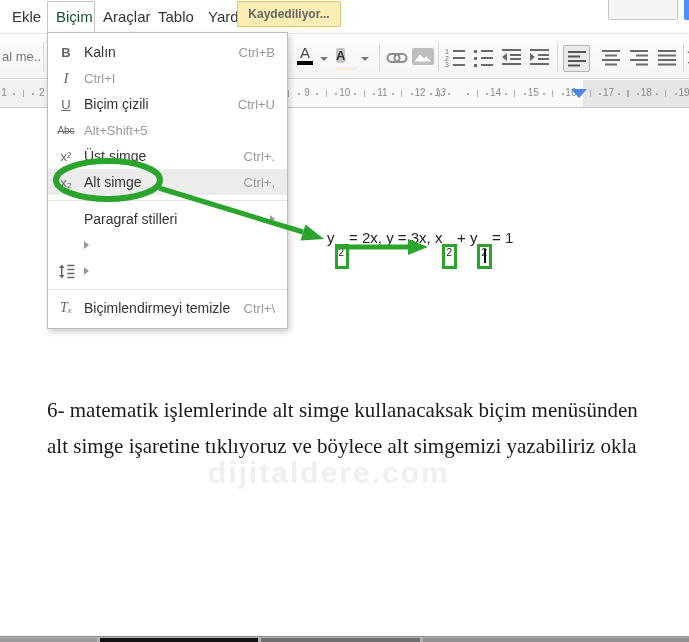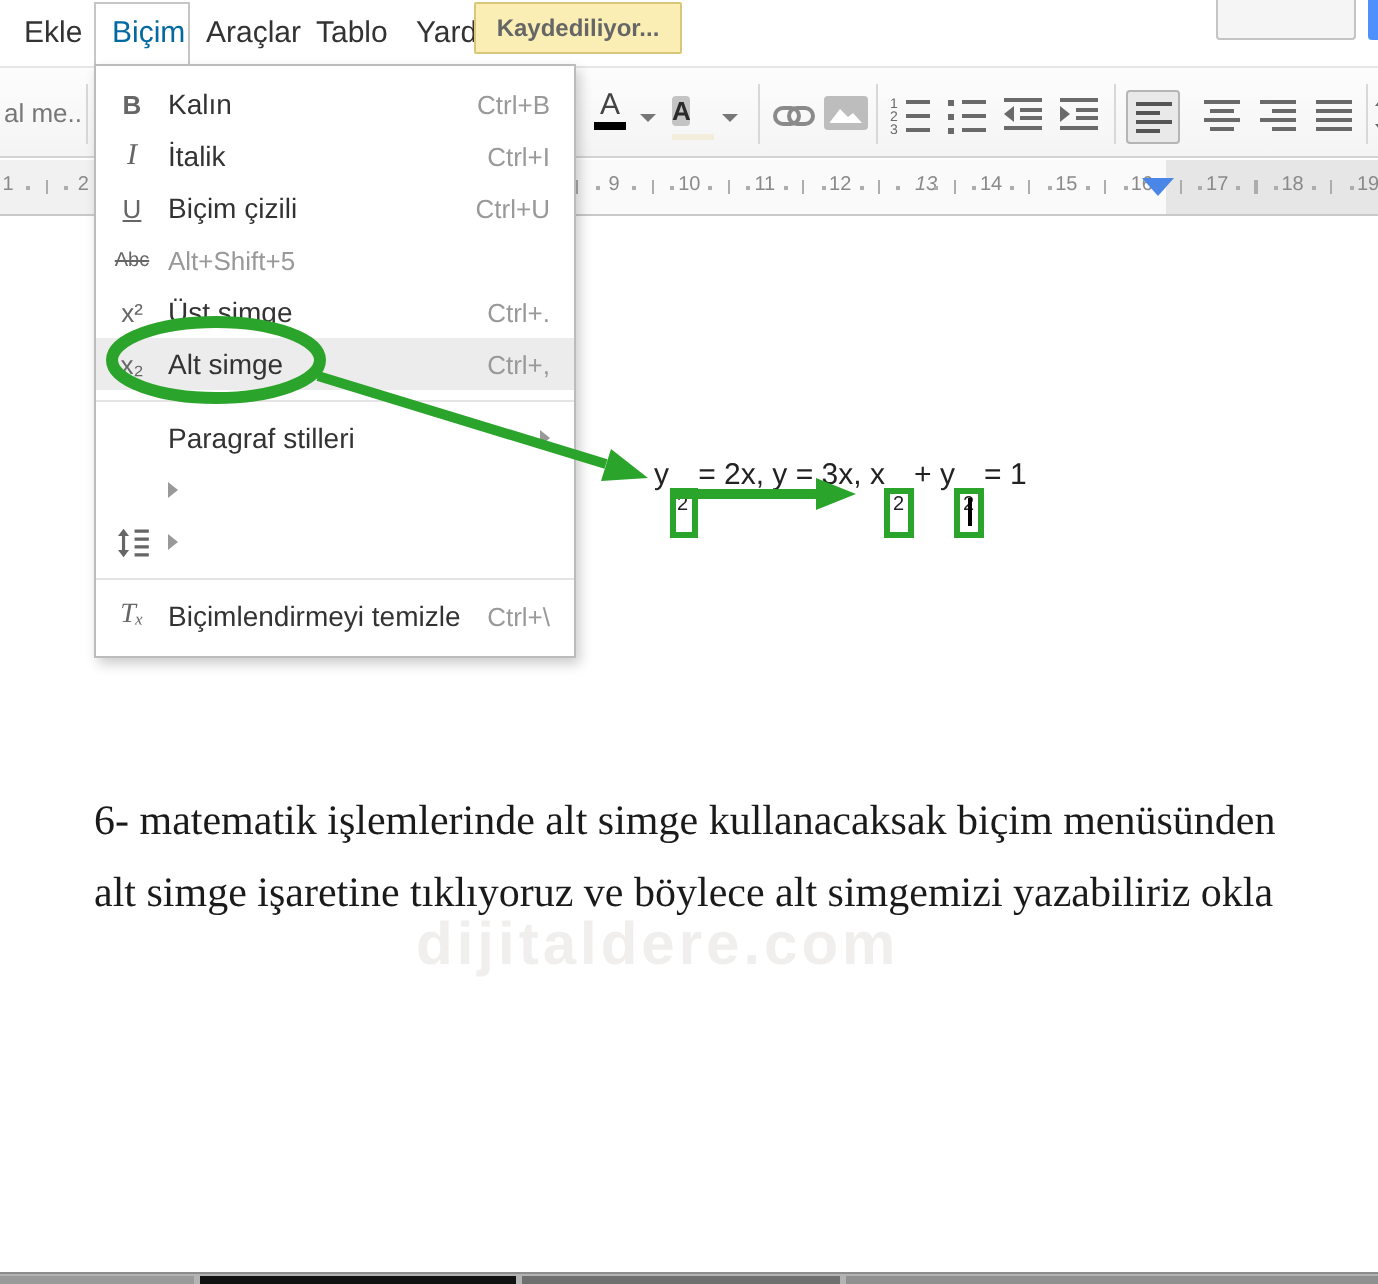--- a/index.html
+++ b/index.html
@@ -6,21 +6,21 @@
     --green:#2aa42a; --marker-blue:#4a86e8; --tooltip-bg:#fbeeb5; --tooltip-border:#dcc779; --accent-blue:#4d90fe;
   }
   *{margin:0;padding:0;box-sizing:border-box;}
   body{font-family:"Liberation Sans","DejaVu Sans",sans-serif;background:#fff;}
   #app{position:relative;width:689px;height:642px;background:#fff;overflow:hidden;}
 
   
   .menubar{position:absolute;left:0;top:0;width:689px;height:33px;background:#fff;z-index:5;}
   .mb-item{position:absolute;top:8px;font-size:15px;color:#333;cursor:pointer;}
   .mb-open-box{position:absolute;left:47px;top:1px;width:48px;height:32px;background:#fff;border:1px solid #c6c6c6;border-bottom:none;z-index:6;}
-  .mb-open-label{position:absolute;left:56px;top:8px;font-size:15px;color:#0369a1;z-index:7;}
+  .mb-open-label{position:absolute;left:56px;top:8px;font-size:15px;color:#14532d;z-index:7;}
   .save-tooltip{position:absolute;left:237px;top:1px;width:104px;height:26px;background:var(--tooltip-bg);border:1px solid var(--tooltip-border);z-index:45;
     font-size:12px;font-weight:bold;color:#666;text-align:center;line-height:24px;border-radius:1px;}
   .overlap-text{position:absolute;left:344px;top:10px;font-size:14px;color:#999;z-index:4;}
   .btn-gray{position:absolute;left:608px;top:0;width:70px;height:20px;background:#f5f5f5;border:1px solid #c4c4c4;border-top:none;border-radius:0 0 2px 2px;z-index:5;}
   .btn-blue{position:absolute;left:684px;top:0;width:40px;height:20px;background:var(--accent-blue);border-radius:0 0 2px 2px;z-index:5;}
 
   
   .toolbar{position:absolute;left:0;top:33px;width:689px;height:46px;background:linear-gradient(#fdfdfd,#f4f4f4);border-top:1px solid #e6e6e6;border-bottom:1px solid #d4d4d4;z-index:5;}
   .tb-style-text{position:absolute;left:2px;top:15px;width:39px;font-size:13px;color:#777;white-space:nowrap;overflow:hidden;}
   .tb-sep{position:absolute;top:8px;width:1px;height:30px;background:#d8d8d8;}
@@ -218,21 +218,21 @@
         <span class="ruler-num" style="left: 375.4px;">11</span>
         <span class="tick-pipe" style="left: 363.5px;"></span>
         <span class="tick-dot" style="left: 373px;"></span>
         <span class="tick-dot" style="left: 391.8px;"></span>
         <span class="tick-pipe" style="left: 401.3px;"></span>
         <span class="ruler-num" style="left: 413.1px;">12</span>
         <span class="tick-pipe" style="left: 401.2px;"></span>
         <span class="tick-dot" style="left: 410.7px;"></span>
         <span class="tick-dot" style="left: 429.5px;"></span>
         <span class="tick-pipe" style="left: 439px;"></span>
-        <span class="ruler-num" style="left: 456px; font-style: italic;">13</span>
+        <span class="ruler-num" style="left: 433px; font-style: italic;">13</span>
         <span class="tick-pipe" style="left: 438.9px;"></span>
         <span class="tick-dot" style="left: 448.4px;"></span>
         <span class="tick-dot" style="left: 467.2px;"></span>
         <span class="tick-pipe" style="left: 476.7px;"></span>
         <span class="ruler-num" style="left: 488.5px;">14</span>
         <span class="tick-pipe" style="left: 476.6px;"></span>
         <span class="tick-dot" style="left: 486.1px;"></span>
         <span class="tick-dot" style="left: 504.9px;"></span>
         <span class="tick-pipe" style="left: 514.4px;"></span>
         <span class="ruler-num" style="left: 526.2px;">15</span>
@@ -263,21 +263,20 @@
   </div>
 
   <div class="menu-panel">
     <div class="menu-row">
       <span class="mi-icon mi-b">B</span>
       <span class="mi-label">Kalın</span>
       <span class="mi-shortcut">Ctrl+B</span>
     </div>
     <div class="menu-row">
       <span class="mi-icon mi-i">I</span>
-      <span class="mi-label">İtalik</span>
       <span class="mi-shortcut">Ctrl+I</span>
     </div>
     <div class="menu-row">
       <span class="mi-icon mi-u">U</span>
       <span class="mi-label">Biçim çizili</span>
       <span class="mi-shortcut">Ctrl+U</span>
     </div>
     <div class="menu-row">
       <span class="mi-icon mi-abc">Abc</span>
       <span class="mi-shortcut">Alt+Shift+5</span>

